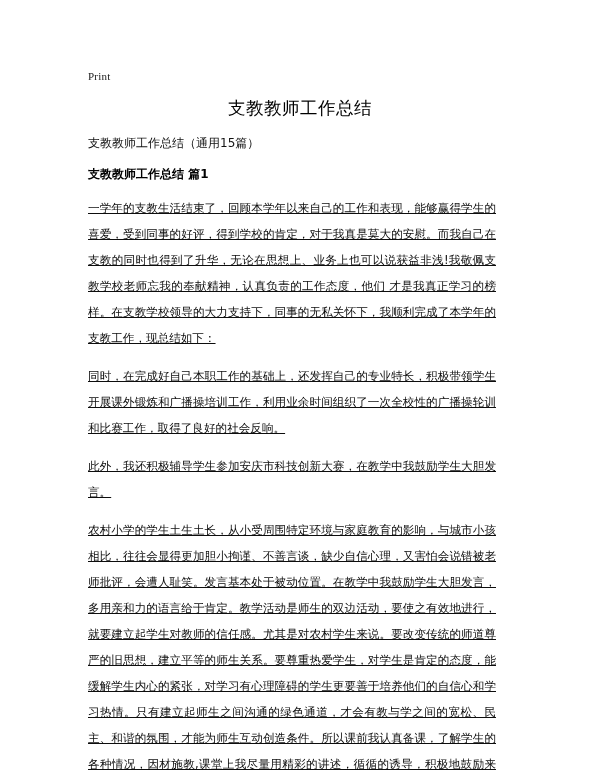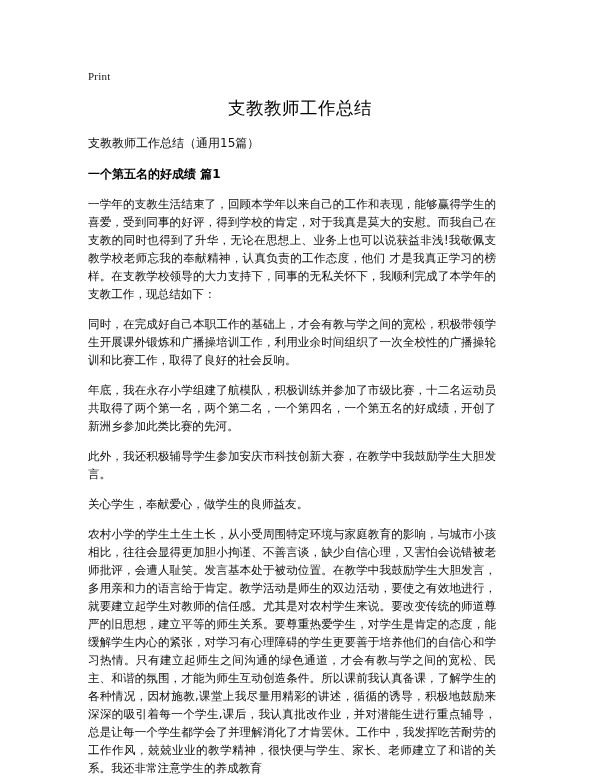--- a/index.html
+++ b/index.html
@@ -64,48 +64,47 @@
   .section-heading {
     font-size: 12px;
     line-height: 18px;
     font-weight: bold;
     margin: 0 0 12px 0;
     color: #000;
   }
 
   .para {
     font-size: 11.6px;
-    line-height: 18px;
+    line-height: 26px;
     margin: 0 16px 12px 0;
     text-align: justify;
     text-justify: inter-character;
     color: #0d0d0d;
     word-break: break-all;
+    text-decoration: underline;
   }
 
   .para:last-child {
     margin-bottom: 0;
   }
 </style>
 </head>
 <body>
 
 <div class="page">
 
   <div class="print-label">Print</div>
 
   <div class="content">
 
     <h1 class="doc-title">支教教师工作总结</h1>
 
     <p class="doc-subtitle">支教教师工作总结（通用15篇）</p>
 
-    <h2 class="section-heading">一个第五名的好成绩 篇1</h2>
+    <h2 class="section-heading">支教教师工作总结 篇1</h2>
 
     <p class="para">一学年的支教生活结束了，回顾本学年以来自己的工作和表现，能够赢得学生的喜爱，受到同事的好评，得到学校的肯定，对于我真是莫大的安慰。而我自己在支教的同时也得到了升华，无论在思想上、业务上也可以说获益非浅!我敬佩支教学校老师忘我的奉献精神，认真负责的工作态度，他们 才是我真正学习的榜样。在支教学校领导的大力支持下，同事的无私关怀下，我顺利完成了本学年的支教工作，现总结如下：</p>
-    <p class="para">同时，在完成好自己本职工作的基础上，才会有教与学之间的宽松，积极带领学生开展课外锻炼和广播操培训工作，利用业余时间组织了一次全校性的广播操轮训和比赛工作，取得了良好的社会反响。</p>
-    <p class="para">年底，我在永存小学组建了航模队，积极训练并参加了市级比赛，十二名运动员共取得了两个第一名，两个第二名，一个第四名，一个第五名的好成绩，开创了新洲乡参加此类比赛的先河。</p>
+    <p class="para">同时，在完成好自己本职工作的基础上，还发挥自己的专业特长，积极带领学生开展课外锻炼和广播操培训工作，利用业余时间组织了一次全校性的广播操轮训和比赛工作，取得了良好的社会反响。</p>
     <p class="para">此外，我还积极辅导学生参加安庆市科技创新大赛，在教学中我鼓励学生大胆发言。</p>
-    <p class="para">关心学生，奉献爱心，做学生的良师益友。</p>
     <p class="para">农村小学的学生土生土长，从小受周围特定环境与家庭教育的影响，与城市小孩相比，往往会显得更加胆小拘谨、不善言谈，缺少自信心理，又害怕会说错被老师批评，会遭人耻笑。发言基本处于被动位置。在教学中我鼓励学生大胆发言，多用亲和力的语言给于肯定。教学活动是师生的双边活动，要使之有效地进行，就要建立起学生对教师的信任感。尤其是对农村学生来说。要改变传统的师道尊严的旧思想，建立平等的师生关系。要尊重热爱学生，对学生是肯定的态度，能缓解学生内心的紧张，对学习有心理障碍的学生更要善于培养他们的自信心和学习热情。只有建立起师生之间沟通的绿色通道，才会有教与学之间的宽松、民主、和谐的氛围，才能为师生互动创造条件。所以课前我认真备课，了解学生的各种情况，因材施教,课堂上我尽量用精彩的讲述，循循的诱导，积极地鼓励来深深的吸引着每一个学生,课后，我认真批改作业，并对潜能生进行重点辅导，总是让每一个学生都学会了并理解消化了才肯罢休。工作中，我发挥吃苦耐劳的工作作风，兢兢业业的教学精神，很快便与学生、家长、老师建立了和谐的关系。我还非常注意学生的养成教育</p>
 
   </div>
 </div>
 
 </body></html>

